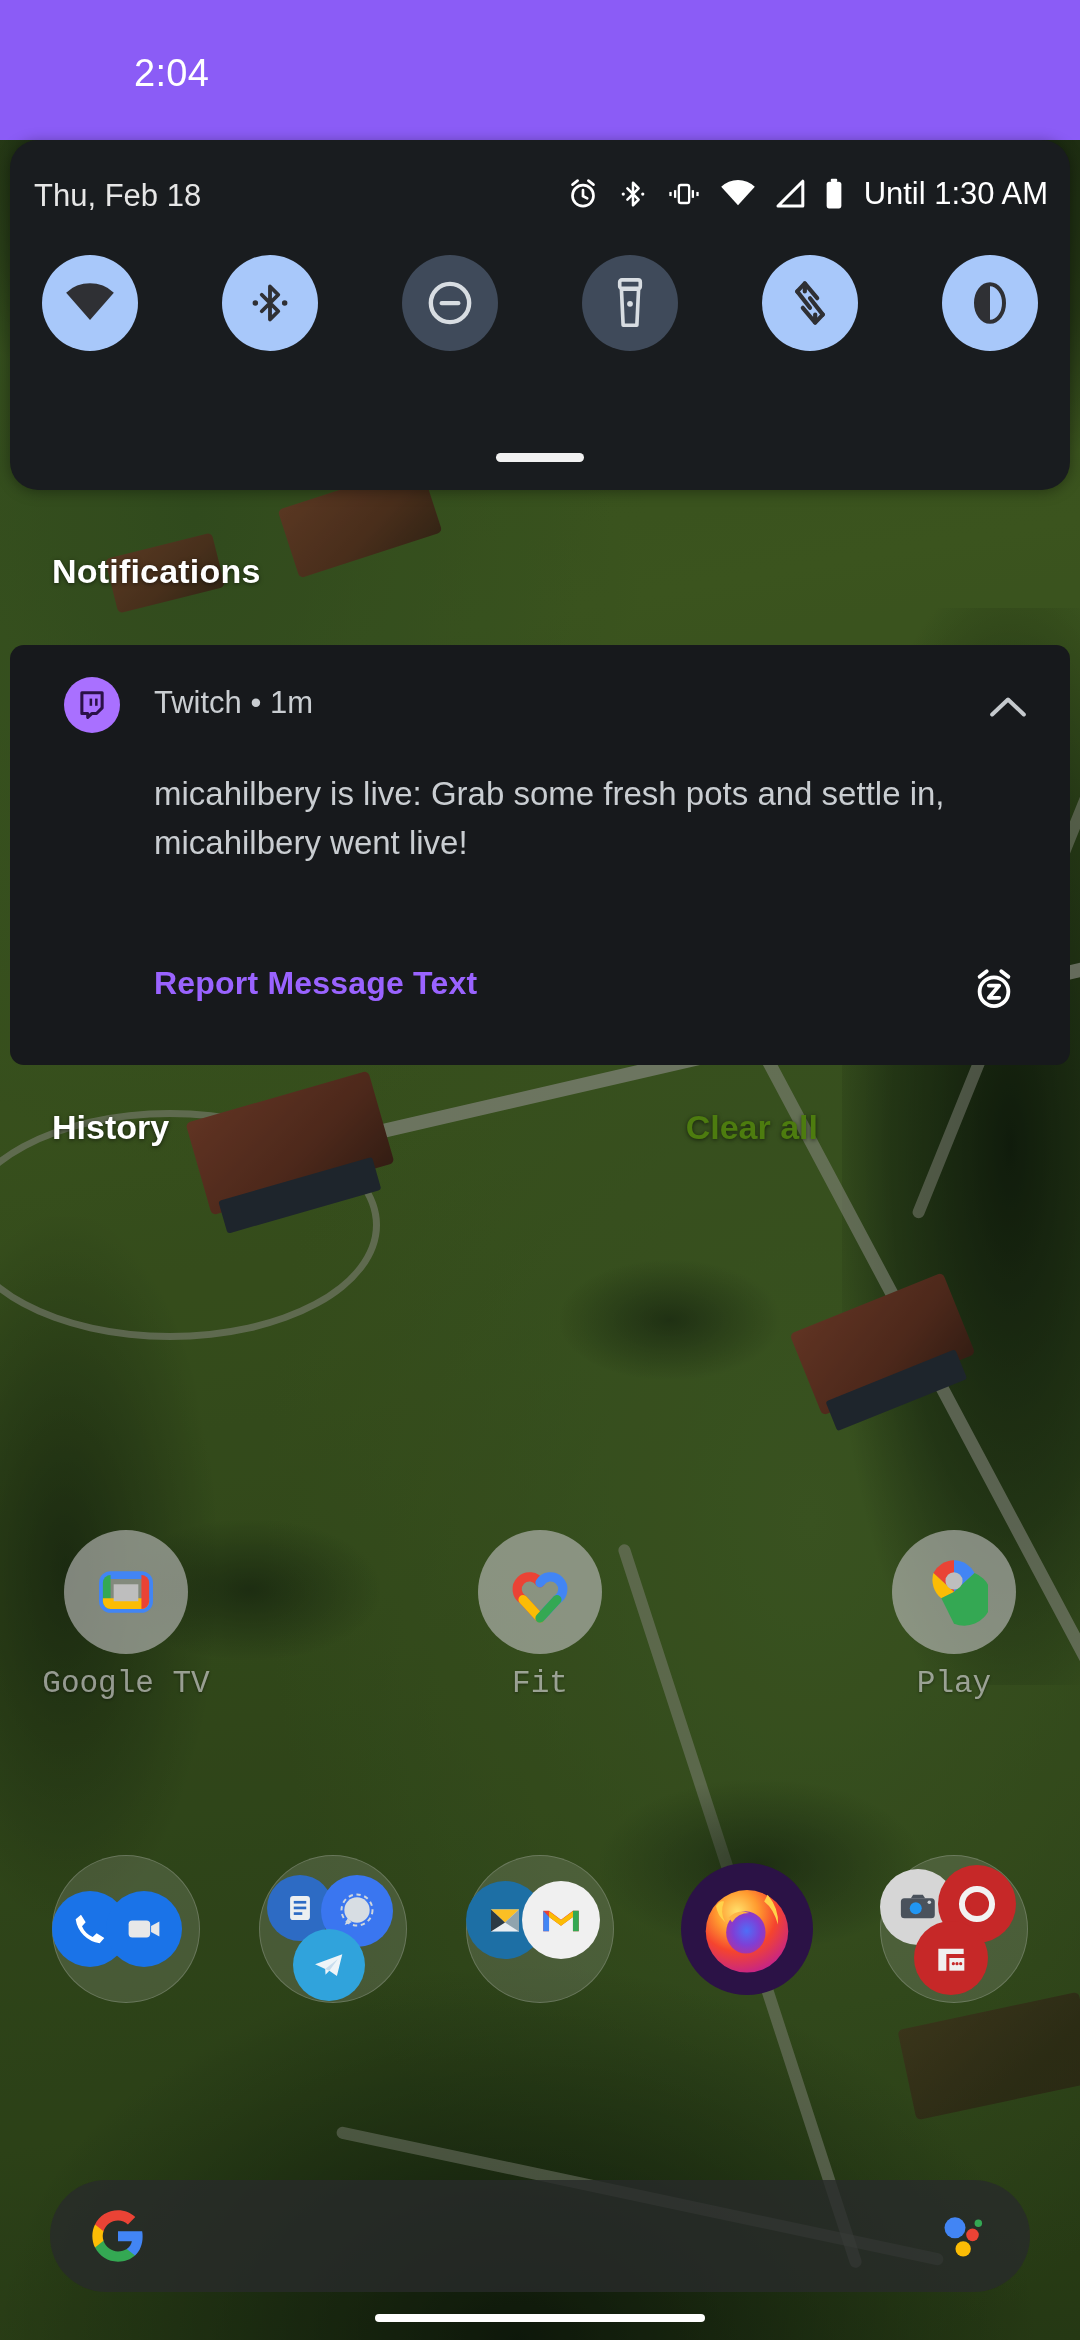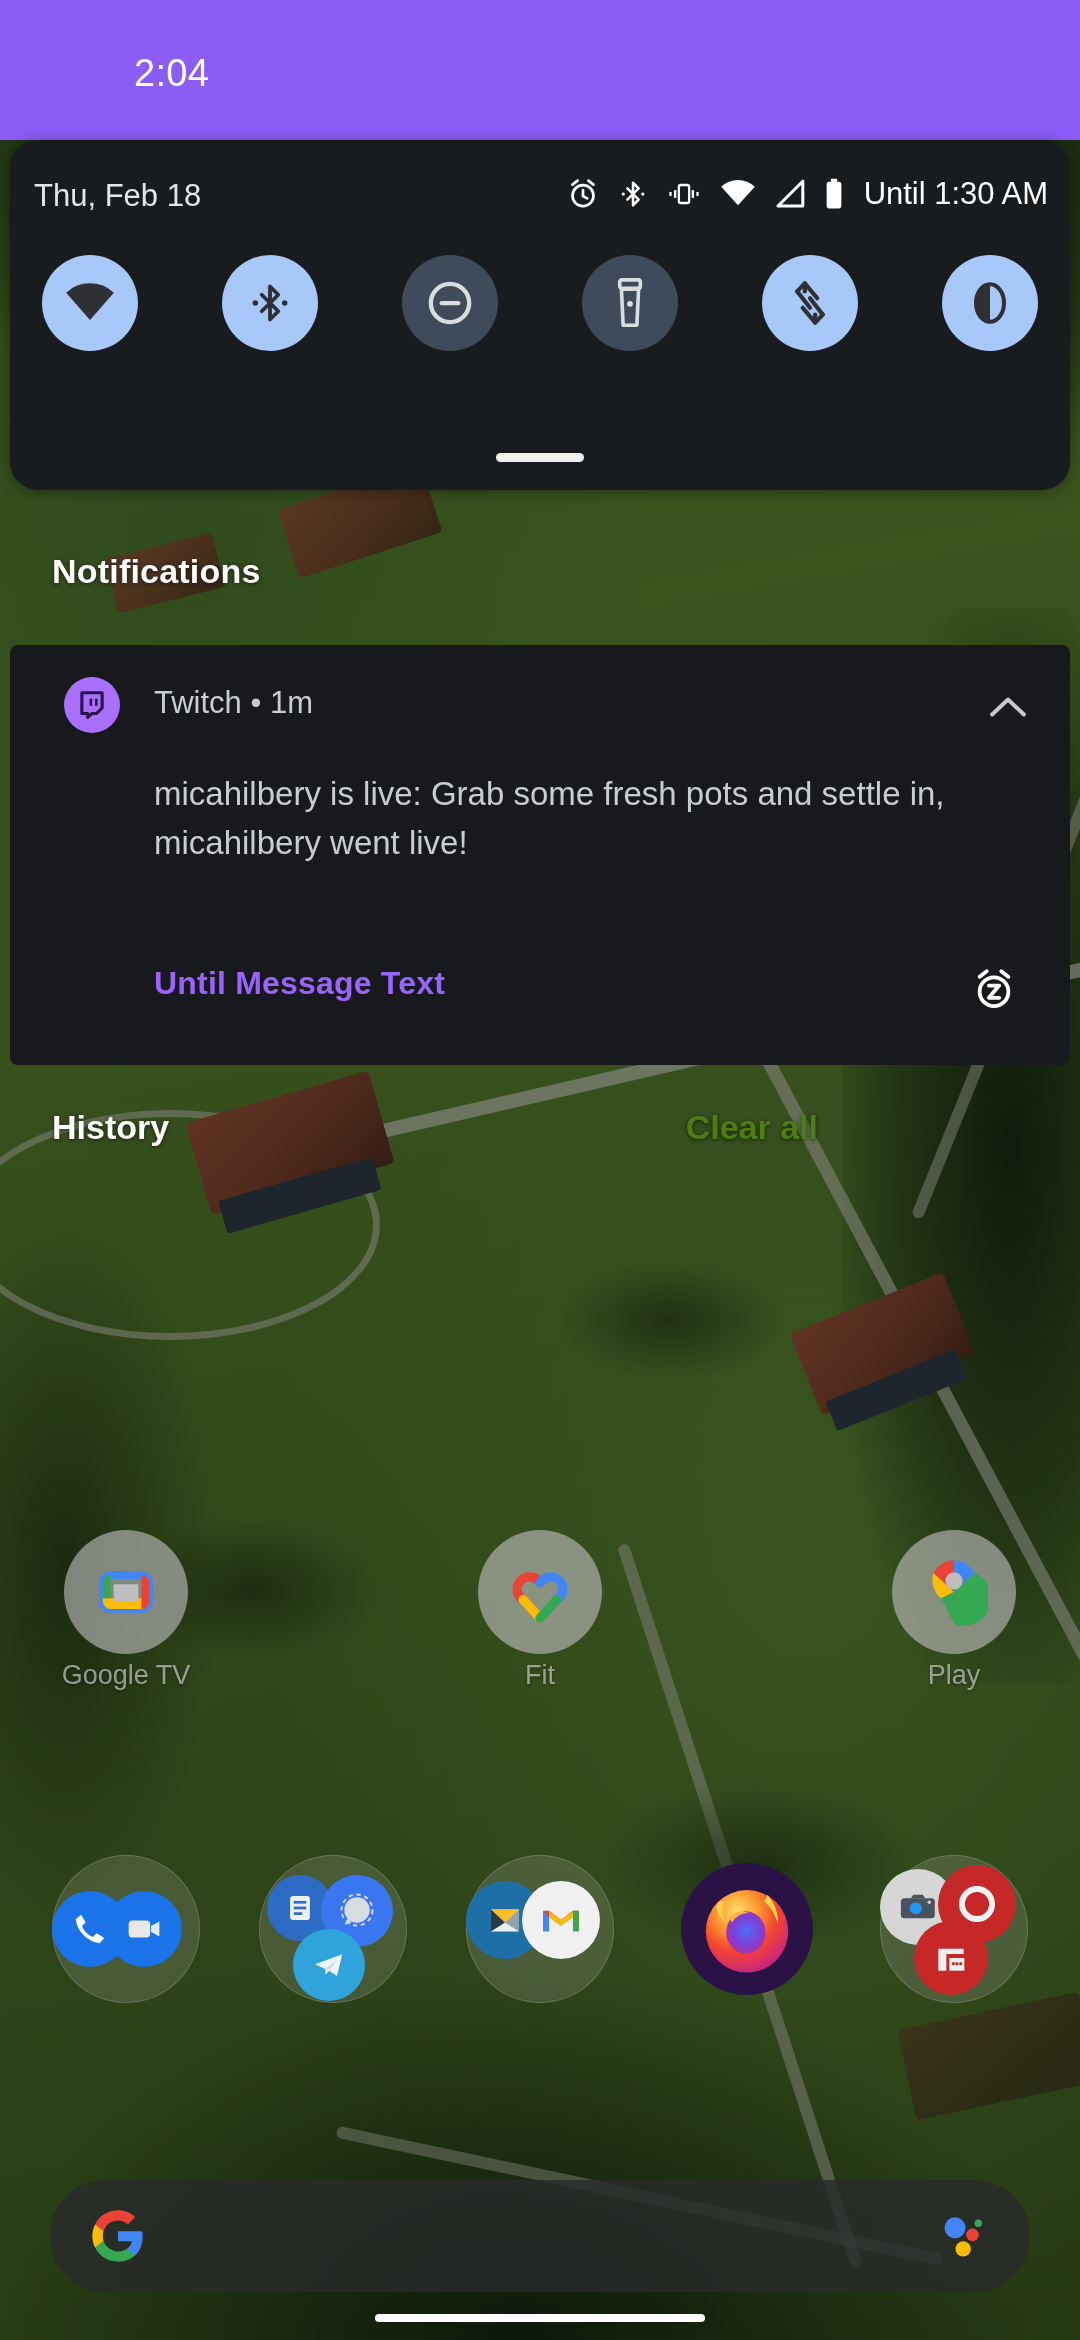--- a/index.html
+++ b/index.html
@@ -101,21 +101,21 @@
 
   
   #notif-label {
     position:absolute; left:52px; top:552px; z-index:6;
     font-size:34px; color:#ffffff; font-weight:bold; letter-spacing:.2px;
     text-shadow:0 1px 4px rgba(0,0,0,.55);
   }
 
   #notif-card {
     position:absolute; left:10px; top:645px; width:1060px; height:420px;
-    background:#17191c; border-radius:8px; z-index:6;
+    background:#17191c; border-radius:14px; z-index:6;
   }
   #notif-head { position:absolute; left:0; top:0; width:100%; height:116px; }
   #app-icon {
     position:absolute; left:54px; top:32px; width:56px; height:56px;
     border-radius:50%; background:#a970ff;
     display:flex; align-items:center; justify-content:center;
   }
   #notif-appname {
     position:absolute; left:144px; top:40px;
     font-size:31px; color:#c9cdd1;
@@ -159,22 +159,22 @@
     position:absolute; left:0; top:1530px; width:1080px; height:230px; z-index:4;
     display:flex; justify-content:space-between; padding:0 52px;
   }
   .app-cell { width:148px; display:flex; flex-direction:column; align-items:center; }
   .app-circle {
     width:124px; height:124px; border-radius:50%;
     background:rgba(190,190,190,.62);
     display:flex; align-items:center; justify-content:center;
   }
   .app-label {
-    margin-top:6px; font-size:27px; color:rgba(226,226,226,.62);
-    white-space:nowrap; text-shadow:0 1px 3px rgba(0,0,0,.4);
+    margin-top:12px; font-size:31px; color:rgba(226,226,226,.62);
+    white-space:nowrap; text-shadow:0 1px 3px rgba(0,0,0,.4);font-family:Liberation Mono, monospace;
   }
 
   #app-row-2 {
     position:absolute; left:0; top:1855px; width:1080px; height:170px; z-index:4;
     display:flex; justify-content:space-between; padding:0 52px;
   }
   .folder-cell { width:148px; height:148px; position:relative; }
   .folder-bg {
     position:absolute; inset:0; border-radius:50%;
     background:rgba(170,175,165,.22);
@@ -364,21 +364,21 @@
       <div id="collapse-btn">
         <svg width="40" height="26" viewBox="0 0 24 14">
           <path d="M2.5 11.5 L12 2.5 L21.5 11.5" fill="none" stroke="#c5c9cd" stroke-width="2.4" stroke-linecap="round" stroke-linejoin="round"></path>
         </svg>
       </div>
     </div>
 
     <div id="notif-body">micahilbery is live: Grab some fresh pots and settle in, micahilbery went live!</div>
 
     <div id="notif-actions">
-      <div id="report-action">Until Message Text</div>
+      <div id="report-action">Report Message Text</div>
       <div id="snooze-btn">
         <svg width="46" height="46" viewBox="0 0 24 24">
           <circle cx="12" cy="13.4" r="7.5" fill="none" stroke="#ffffff" stroke-width="2"></circle>
           <path d="M4.5 5.6 L8.2 2.7" stroke="#ffffff" stroke-width="2" stroke-linecap="round"></path>
           <path d="M19.5 5.6 L15.8 2.7" stroke="#ffffff" stroke-width="2" stroke-linecap="round"></path>
           <path d="M9.3 10.2 L14.7 10.2 L9.3 16.6 L14.7 16.6" fill="none" stroke="#ffffff" stroke-width="2" stroke-linejoin="round" stroke-linecap="round"></path>
         </svg>
       </div>
     </div>
   </div>

